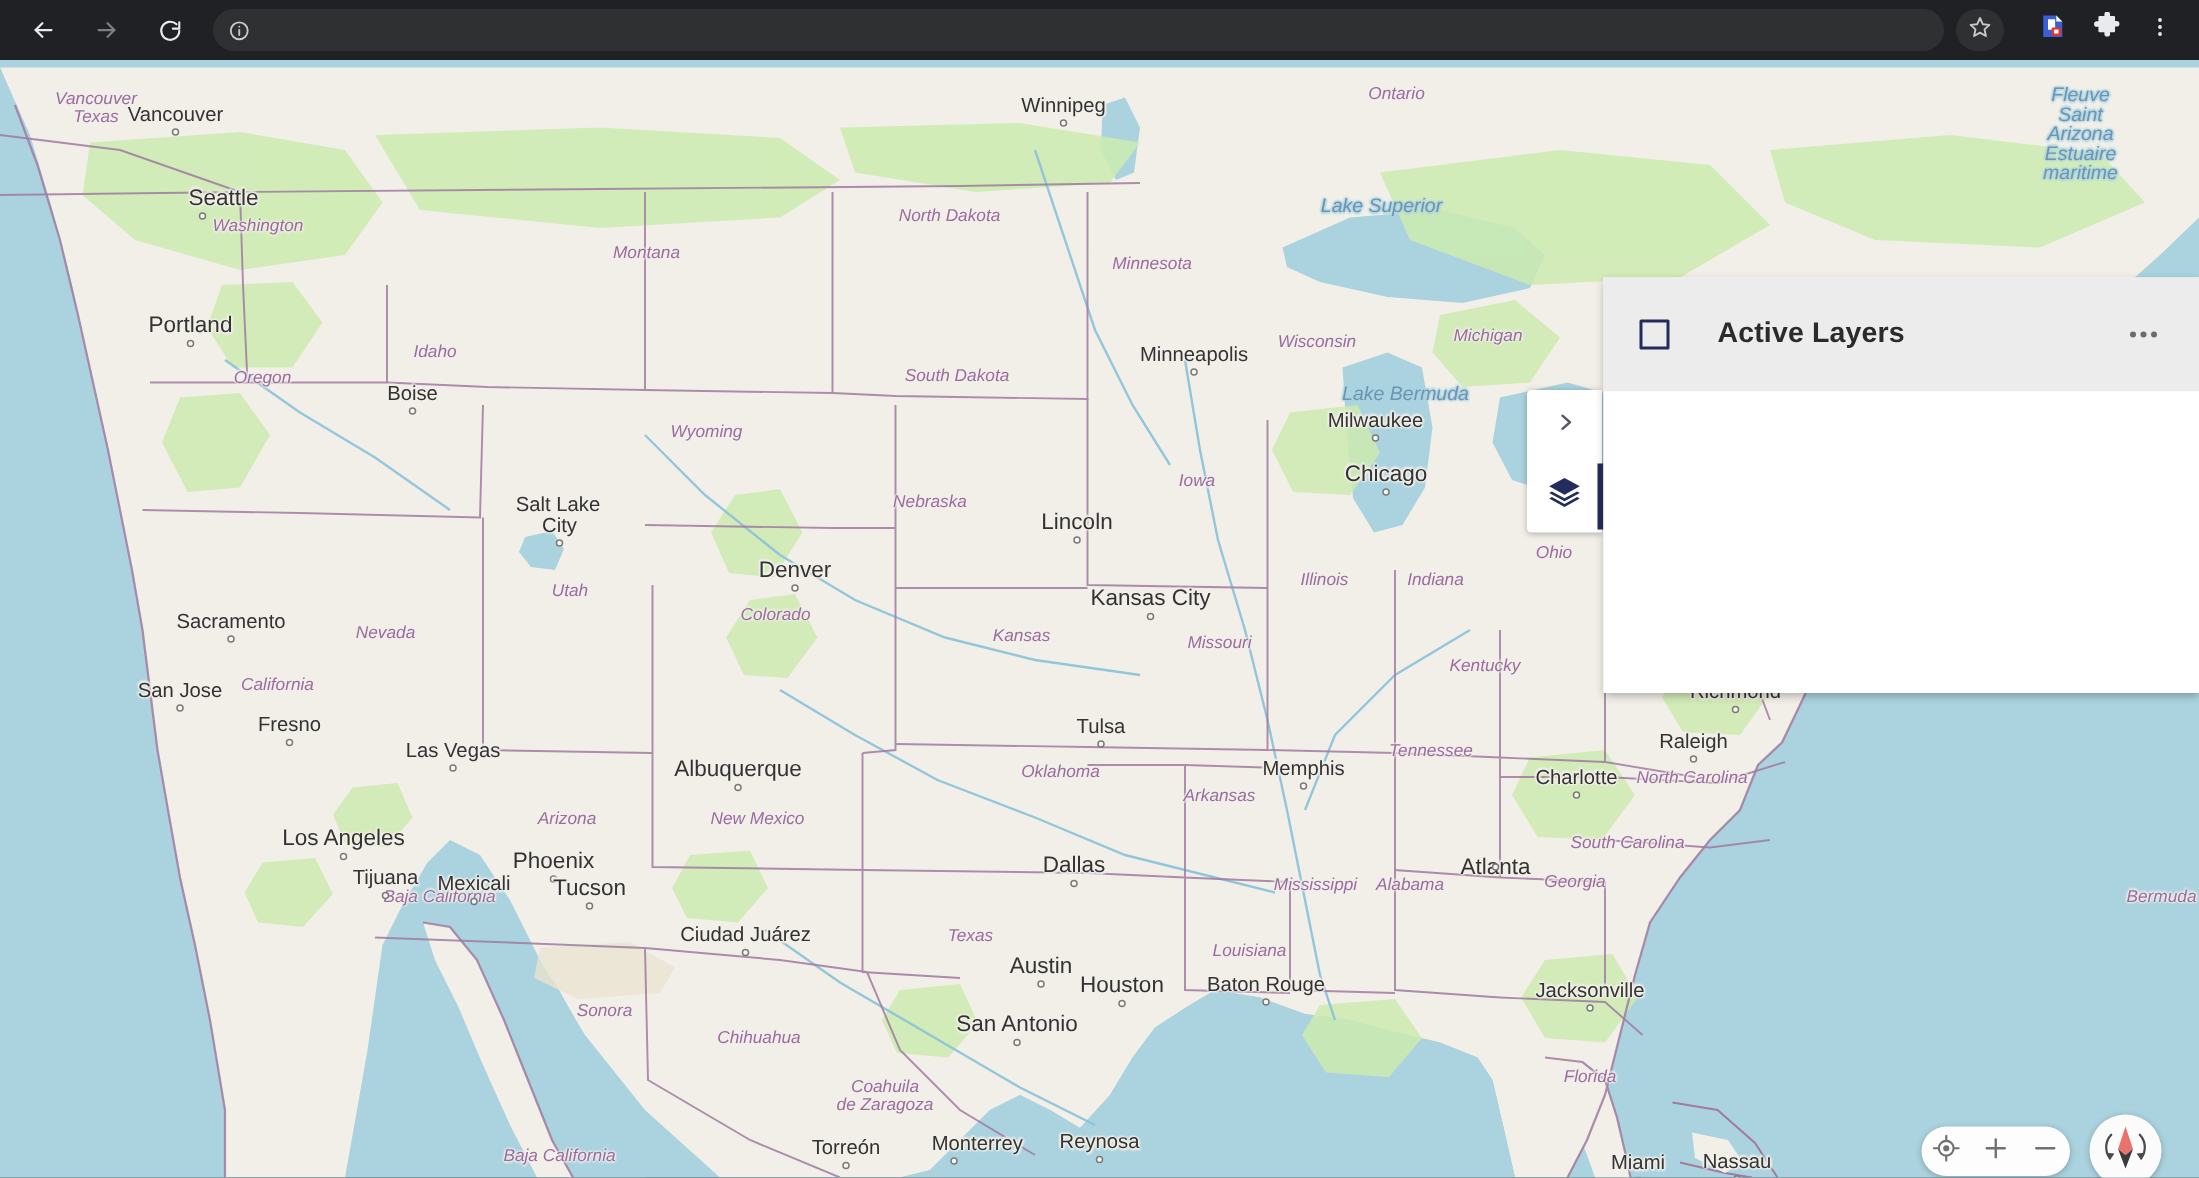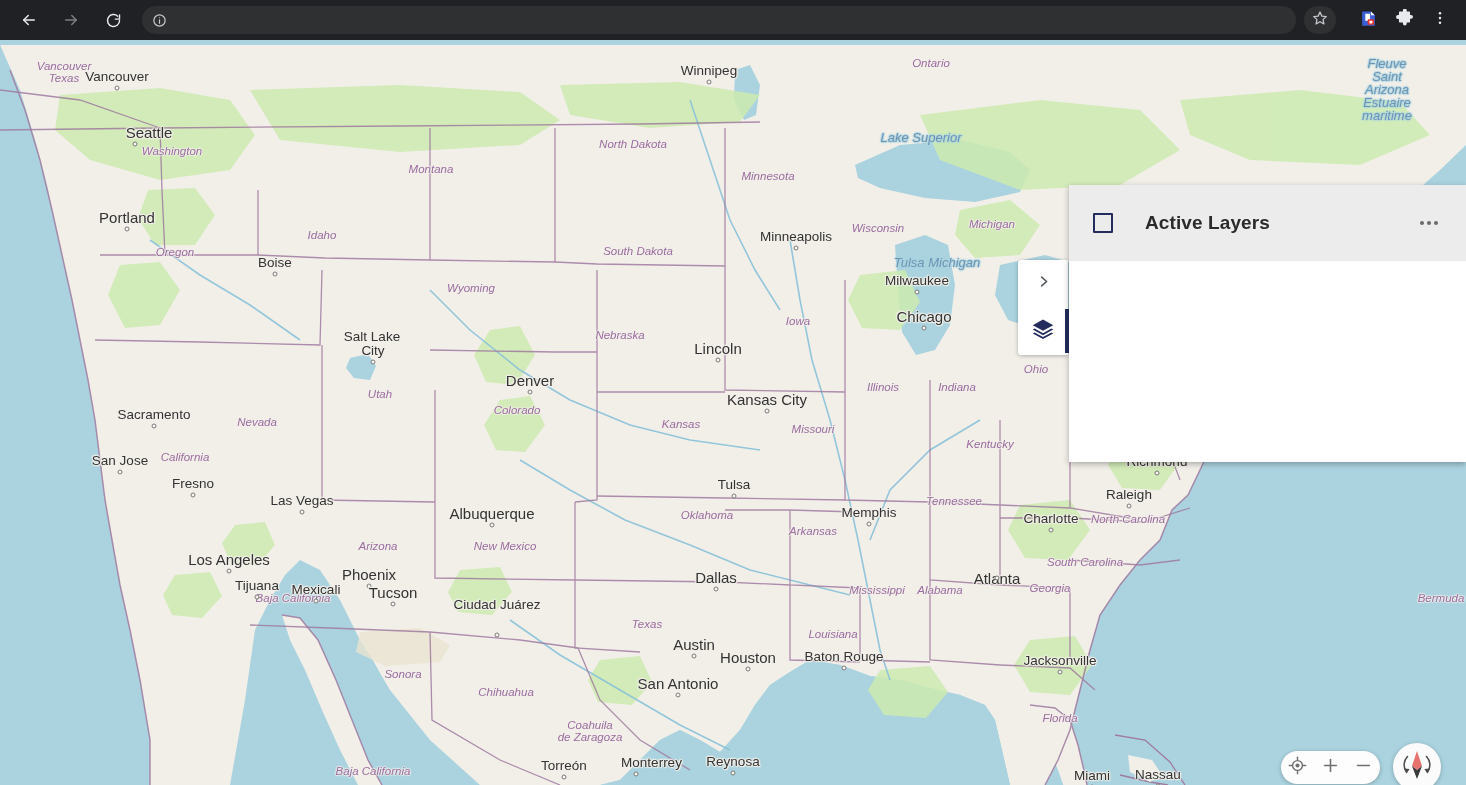--- a/index.html
+++ b/index.html
@@ -423,21 +423,21 @@
       </g>
       <path fill="#f2efe9" d="M 1128,715 L 1152,720 L 1162,735 L 1150,742 L 1130,732 Z"></path>
     </g>
   </svg>
 
   <div id="map-labels">
       <div class="map-label lbl-state" style="left: 64px; top: 26px;">Vancouver</div>
       <div class="map-label lbl-state" style="left: 64px; top: 38px;">Texas</div>
       <div class="map-label lbl-state" style="left: 172px; top: 111px;">Washington</div>
       <div class="map-label lbl-state" style="left: 175px; top: 212px;">Oregon</div>
-      <div class="map-label lbl-state" style="left: 290px; top: 195px; margin-left: 32px;">Idaho</div>
+      <div class="map-label lbl-state" style="left: 290px; top: 195px;">Idaho</div>
       <div class="map-label lbl-state" style="left: 431px; top: 129px;">Montana</div>
       <div class="map-label lbl-state" style="left: 633px; top: 104px;">North Dakota</div>
       <div class="map-label lbl-state" style="left: 638px; top: 211px;">South Dakota</div>
       <div class="map-label lbl-state" style="left: 768px; top: 136px;">Minnesota</div>
       <div class="map-label lbl-state" style="left: 878px; top: 188px;">Wisconsin</div>
       <div class="map-label lbl-state" style="left: 992px; top: 184px;">Michigan</div>
       <div class="map-label lbl-state" style="left: 931px; top: 23px;">Ontario</div>
       <div class="map-label lbl-state" style="left: 471px; top: 248px;">Wyoming</div>
       <div class="map-label lbl-state" style="left: 257px; top: 382px;">Nevada</div>
       <div class="map-label lbl-state" style="left: 185px; top: 417px;">California</div>
@@ -465,21 +465,21 @@
       <div class="map-label lbl-state" style="left: 647px; top: 584px;">Texas</div>
       <div class="map-label lbl-state" style="left: 293px; top: 558px;">Baja California</div>
       <div class="map-label lbl-state" style="left: 373px; top: 731px;">Baja California</div>
       <div class="map-label lbl-state" style="left: 403px; top: 634px;">Sonora</div>
       <div class="map-label lbl-state" style="left: 506px; top: 652px;">Chihuahua</div>
       <div class="map-label lbl-state" style="left: 590px; top: 685px;">Coahuila</div>
       <div class="map-label lbl-state" style="left: 590px; top: 697px;">de Zaragoza</div>
       <div class="map-label lbl-state" style="left: 1060px; top: 678px;">Florida</div>
       <div class="map-label lbl-state" style="left: 1441px; top: 558px;">Bermuda</div>
       <div class="map-label lbl-water" style="left: 921px; top: 97px;">Lake Superior</div>
-      <div class="map-label lbl-water" style="left: 937px; top: 222px;">Tulsa Michigan</div>
+      <div class="map-label lbl-water" style="left: 937px; top: 222px;">Lake Bermuda</div>
       <div class="map-label lbl-water" style="left: 1387px; top: 23px;">Fleuve</div>
       <div class="map-label lbl-water" style="left: 1387px; top: 36px;">Saint</div>
       <div class="map-label lbl-water" style="left: 1387px; top: 49px;">Arizona</div>
       <div class="map-label lbl-water" style="left: 1387px; top: 62px;">Estuaire</div>
       <div class="map-label lbl-water" style="left: 1387px; top: 75px;">maritime</div>
       <div class="map-label lbl-city" style="left: 117px; top: 36px;">Vancouver</div>
       <div class="city-dot" style="left: 117px; top: 48px;"></div>
       <div class="map-label lbl-city big" style="left: 135px; top: 92px; padding-left: 28px;">Seattle</div>
       <div class="city-dot" style="left: 135px; top: 104px;"></div>
       <div class="map-label lbl-city big" style="left: 127px; top: 177px;">Portland</div>
@@ -504,21 +504,21 @@
       <div class="city-dot" style="left: 369px; top: 546px;"></div>
       <div class="map-label lbl-city big" style="left: 393px; top: 552px;">Tucson</div>
       <div class="city-dot" style="left: 393px; top: 564px;"></div>
       <div class="map-label lbl-city" style="left: 372px; top: 296px;">Salt Lake</div>
       <div class="map-label lbl-city" style="left: 373px; top: 310px;">City</div>
       <div class="city-dot" style="left: 373px; top: 322px;"></div>
       <div class="map-label lbl-city big" style="left: 530px; top: 340px;">Denver</div>
       <div class="city-dot" style="left: 530px; top: 352px;"></div>
       <div class="map-label lbl-city big" style="left: 492px; top: 473px;">Albuquerque</div>
       <div class="city-dot" style="left: 492px; top: 485px;"></div>
-      <div class="map-label lbl-city" style="left: 497px; top: 564px; text-align: right;">Ciudad Juárez</div>
+      <div class="map-label lbl-city" style="left: 497px; top: 583px; text-align: right;">Ciudad Juárez</div>
       <div class="city-dot" style="left: 497px; top: 595px;"></div>
       <div class="map-label lbl-city big" style="left: 718px; top: 308px;">Lincoln</div>
       <div class="city-dot" style="left: 718px; top: 320px;"></div>
       <div class="map-label lbl-city big" style="left: 767px; top: 359px;">Kansas City</div>
       <div class="city-dot" style="left: 767px; top: 371px;"></div>
       <div class="map-label lbl-city" style="left: 734px; top: 444px;">Tulsa</div>
       <div class="city-dot" style="left: 734px; top: 456px;"></div>
       <div class="map-label lbl-city big" style="left: 716px; top: 537px;">Dallas</div>
       <div class="city-dot" style="left: 716px; top: 549px;"></div>
       <div class="map-label lbl-city big" style="left: 694px; top: 604px;">Austin</div>

